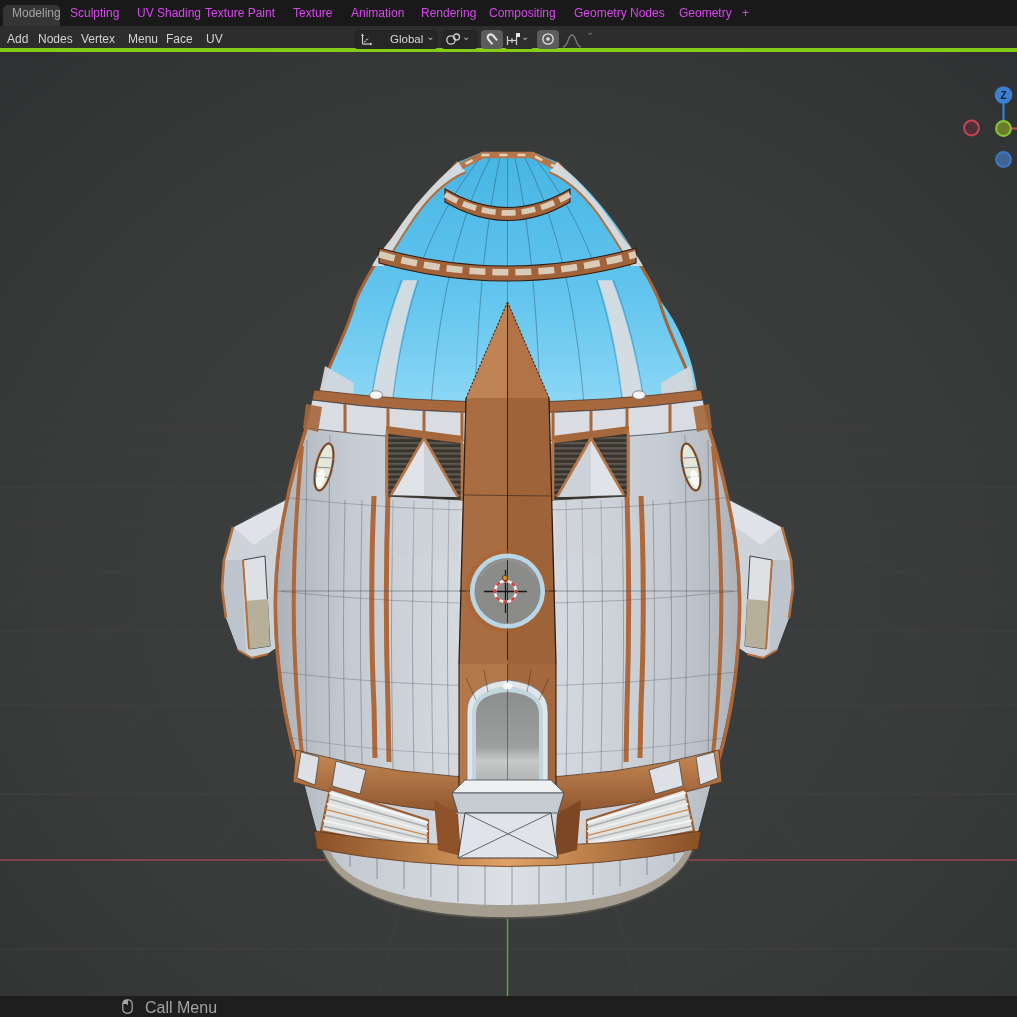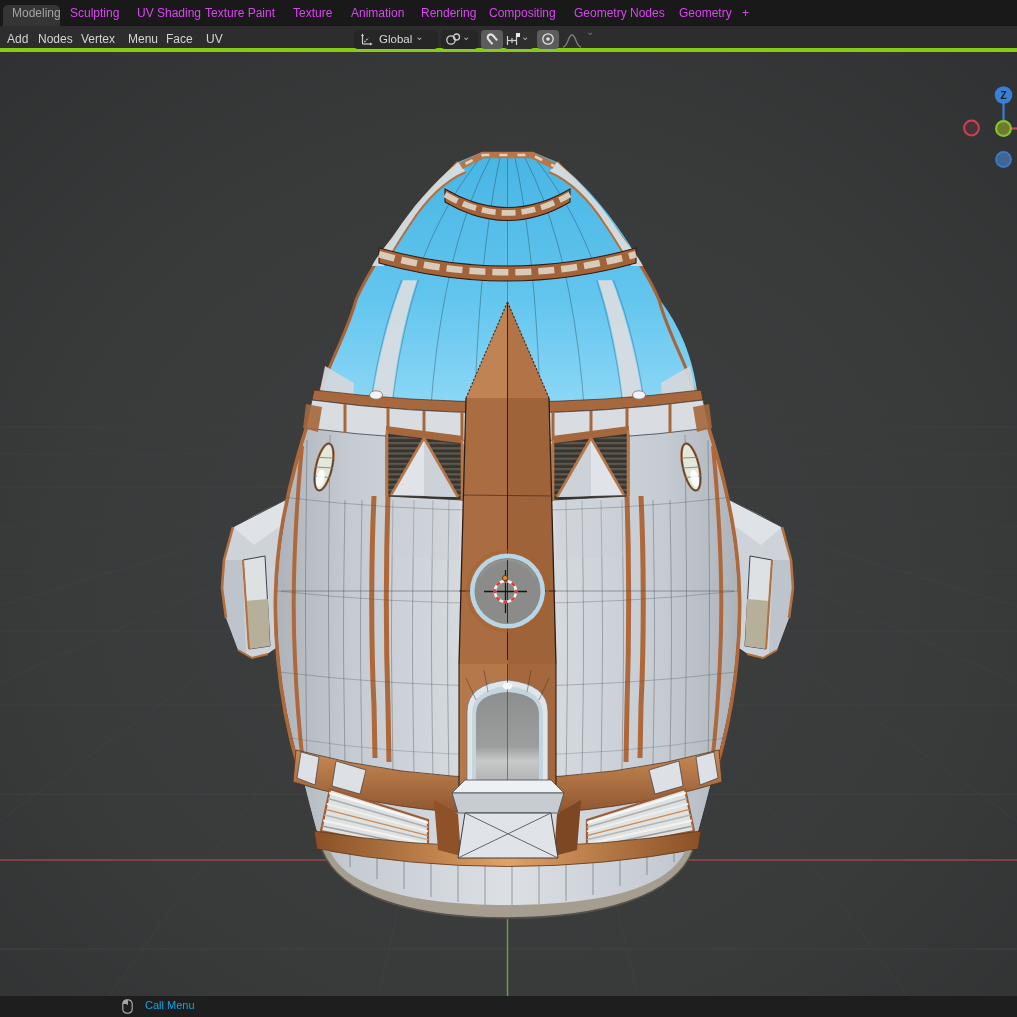--- a/index.html
+++ b/index.html
@@ -5,21 +5,21 @@
  font-family:"Liberation Sans",sans-serif;-webkit-font-smoothing:antialiased}
 #bar1 {position:absolute;top:0;left:0;width:1017px;height:26px;background:#191919;z-index:5}
 .tab {position:absolute;top:0;height:26px;line-height:27px;font-size:12px;color:#d946ef}
 .tab.act {color:#a3a3a3}
 #acttab {position:absolute;left:3px;top:5px;width:57px;height:21px;background:#353535;border-radius:5px 5px 0 0}
 #bar2 {position:absolute;top:26px;left:0;width:1017px;height:26px;background:#2d2d2d;z-index:5;border-bottom:4px solid #84cc16}
 .menu {position:absolute;top:0;height:26px;line-height:26px;font-size:12px;color:#d3d3d3}
 .wbox {position:absolute;top:3.5px;height:19px;background:#262626;border-radius:4px;display:flex;align-items:center;color:#d9d9d9;font-size:11.5px}
 .wtog {position:absolute;top:3.5px;height:19px;background:#5c5c5c;border-radius:4px;display:flex;align-items:center;justify-content:center}
 .chev {color:#b5b5b5;font-size:10px;margin-left:3px;margin-top:-6px}
-#sbar {position:absolute;top:996px;left:0;width:1017px;height:21px;background:#1e1e1e;z-index:5;color:#0ea5e9;font-size:11px}
+#sbar {position:absolute;top:996px;left:0;width:1017px;height:21px;background:#1e1e1e;z-index:5;color:#a3a3a3;font-size:16px}
 #sbar span {position:absolute;left:145px;top:3px}
 </style></head><body>
 <svg width="1017" height="1017" viewBox="0 0 1017 1017" style="position:absolute;top:0;left:0">
     <defs>
 <radialGradient id="bgG" cx="0.5" cy="0.56" r="0.75">
  <stop offset="0" stop-color="#3e3f40"></stop>
         <stop offset="0.6" stop-color="#393a3a"></stop>
         <stop offset="1" stop-color="#303132"></stop>
 </radialGradient>
 <linearGradient id="domeG" x1="0" y1="0" x2="0" y2="1">
@@ -298,21 +298,21 @@
 <div class="wbox" style="left:354px;width:84px">
  <svg width="15" height="15" viewBox="0 0 15 15" style="margin-left:5px">
   <g stroke="#d0d0d0" stroke-width="1.2" fill="none">
    <line x1="3.5" y1="12" x2="3.5" y2="3"></line>
           <line x1="3.5" y1="12" x2="12" y2="12"></line>
    <path d="M2,4 L3.5,1.4 L5,4 Z" fill="#d0d0d0" stroke="none"></path>
    <path d="M11,10.5 L13.6,12 L11,13.5 Z" fill="#d0d0d0" stroke="none"></path>
    <line x1="5.5" y1="10" x2="9.5" y2="6" stroke-dasharray="1.5 1.2"></line>
   </g>
       </svg>
- <span style="margin-left:5px">Global</span>
+ <span style="margin-left:16px">Global</span>
  <span class="chev">⌄</span>
 </div>
 <div class="wbox" style="left:441px;width:37px">
  <svg width="16" height="15" viewBox="0 0 16 15" style="margin-left:4px">
   <circle cx="6" cy="8" r="4.2" fill="none" stroke="#cfcfcf" stroke-width="1.3"></circle>
   <circle cx="11.5" cy="5" r="3" fill="none" stroke="#cfcfcf" stroke-width="1.3"></circle>
  </svg>
       <span class="chev" style="margin-left:1px">⌄</span>
 </div>
 <div class="wtog" style="left:481px;width:22px">

